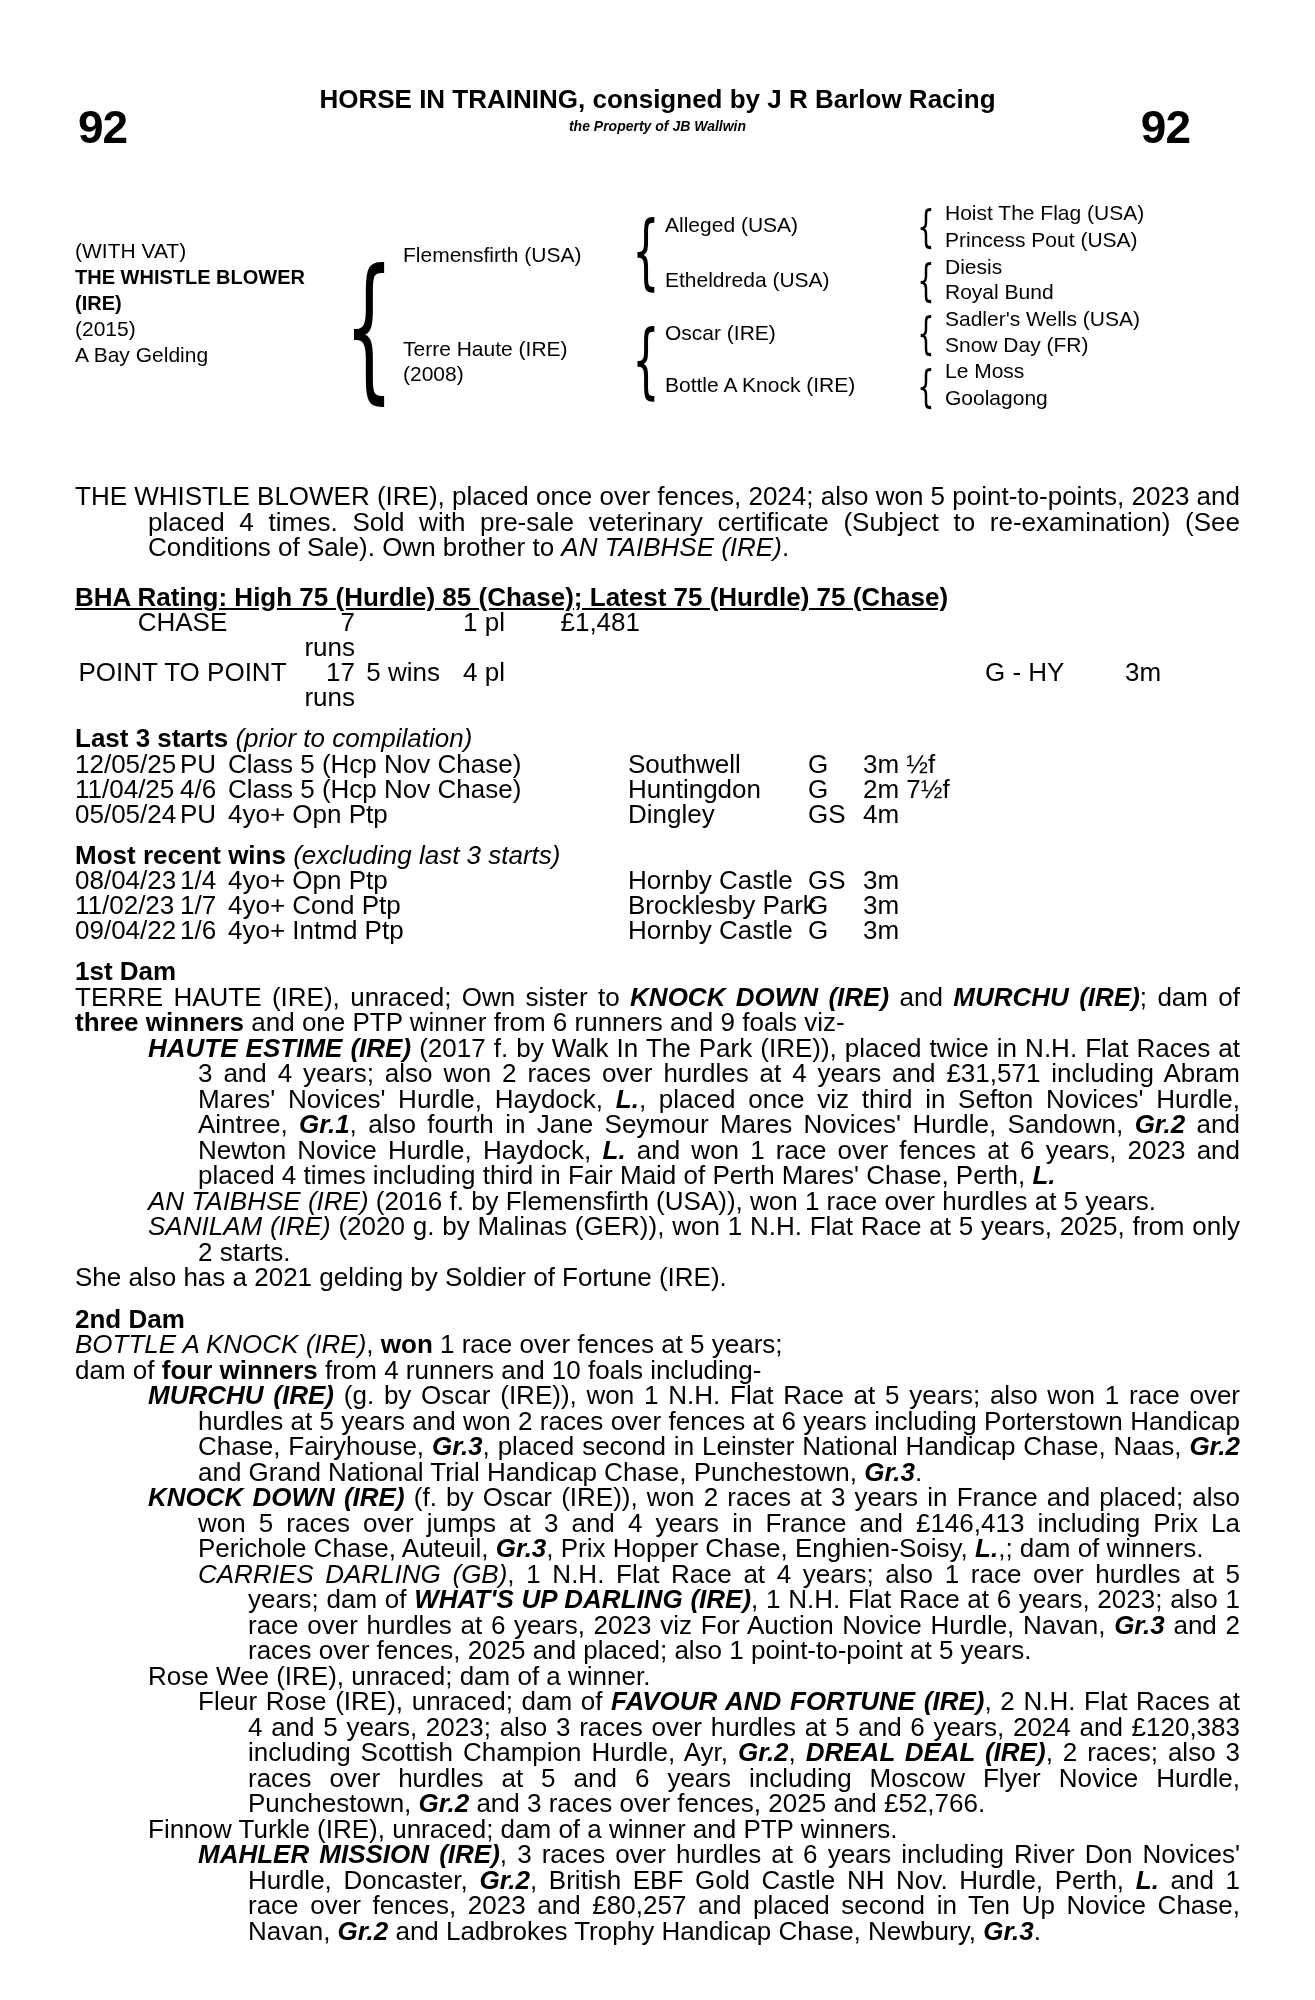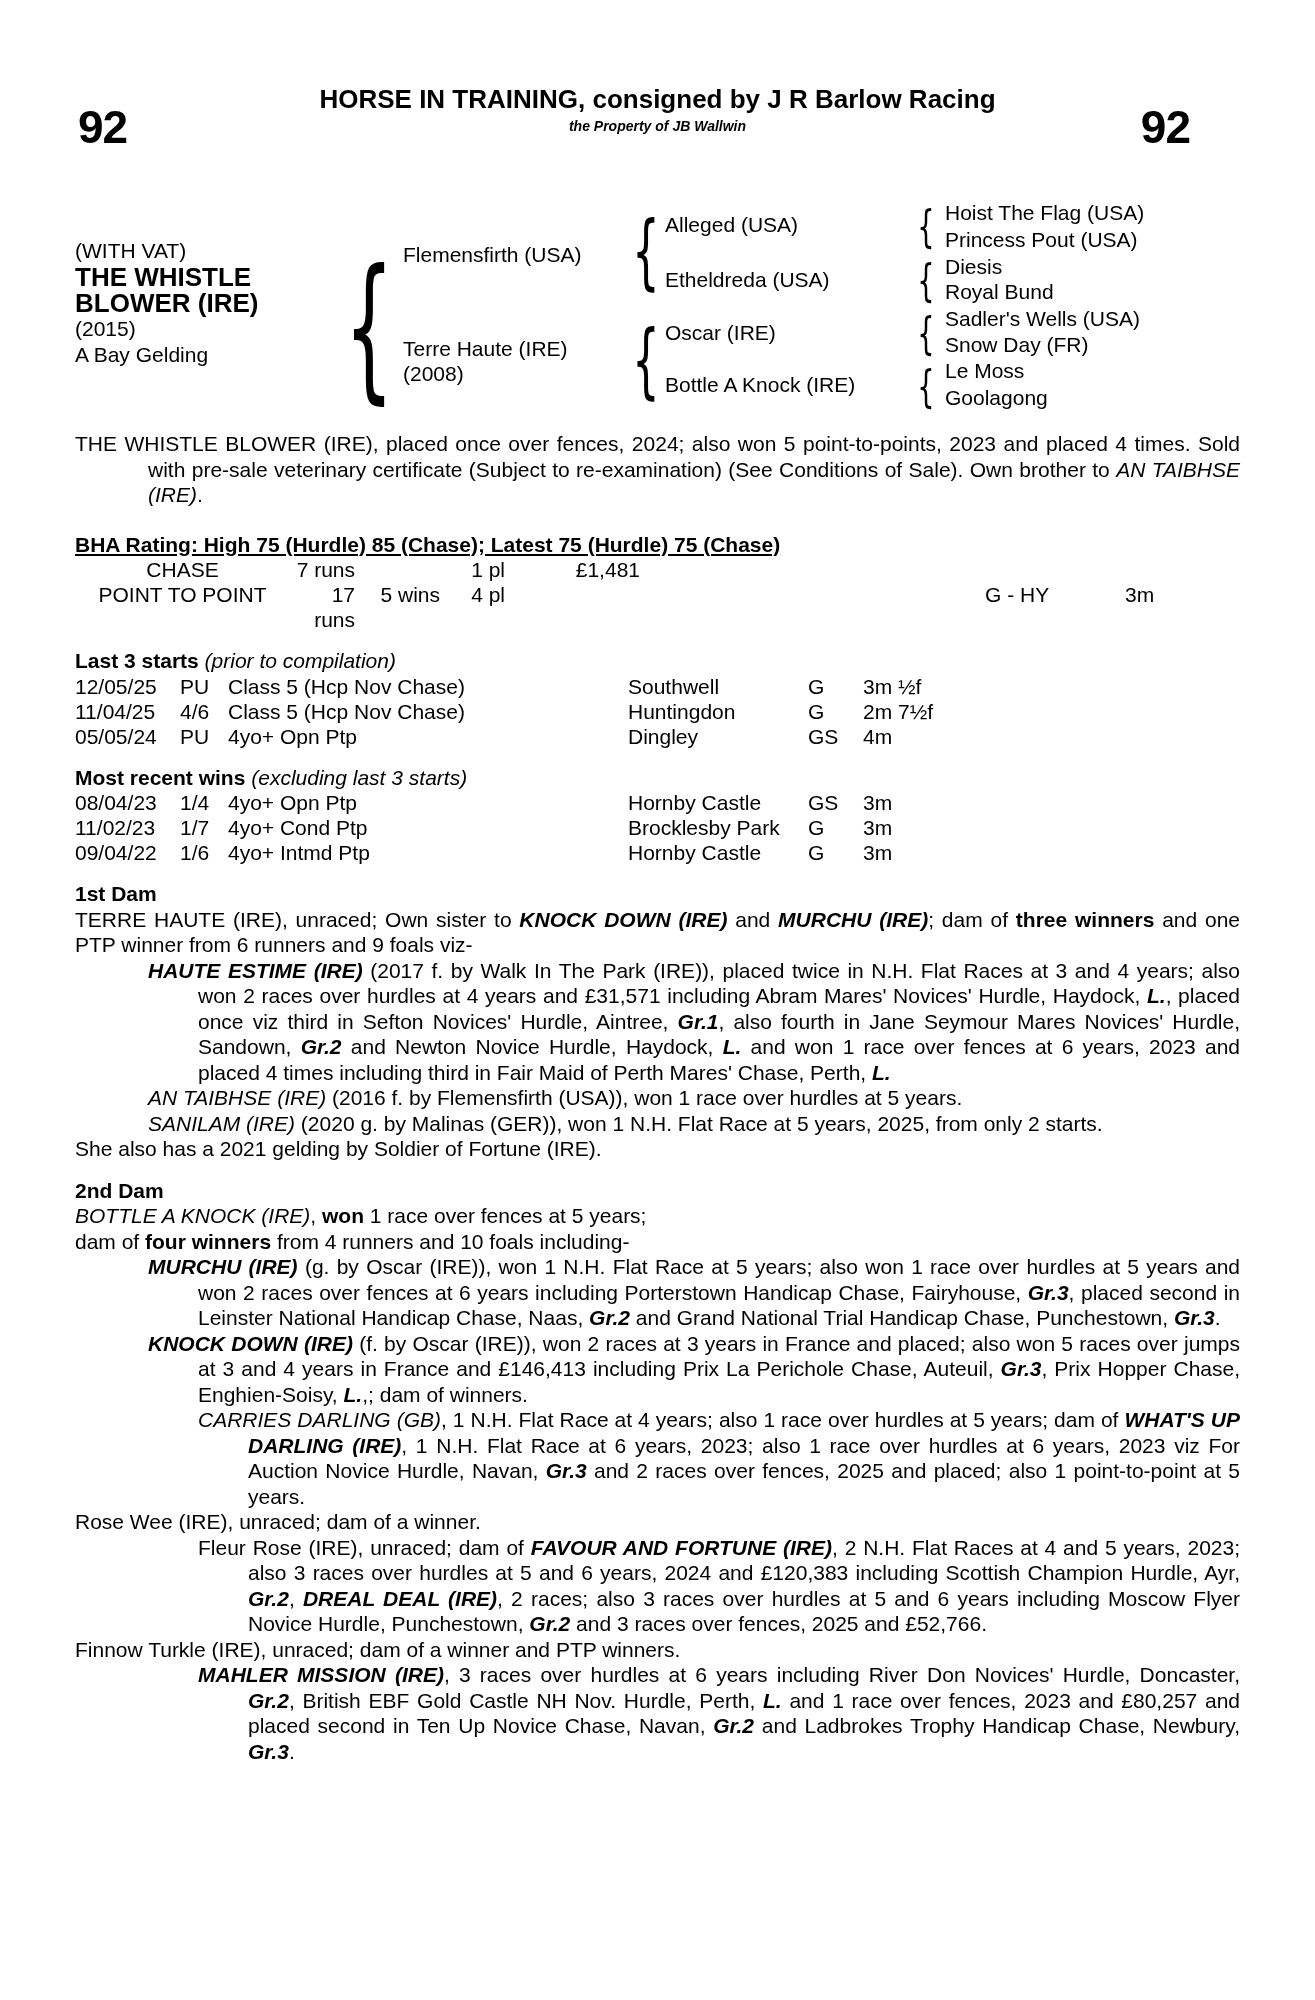--- a/index.html
+++ b/index.html
@@ -14,38 +14,38 @@
     font-weight:bold;font-size:26px;}
   .hdr-line2{position:absolute;top:118px;left:0;width:100%;text-align:center;
     font-style:italic;font-weight:bold;font-size:14px;}
   .lot{position:absolute;top:104px;font-weight:bold;font-size:46px;line-height:46px;letter-spacing:-1px;}
   .lot-left{left:78px;}
   .lot-right{right:125px;}
   
   .ped{position:absolute;top:205px;left:0;width:1315px;height:212px;font-size:21px;}
   .ped .abs{position:absolute;white-space:nowrap;}
   .ped-left{left:75px;top:33px;width:260px;line-height:26px;}
-  .ped-name{font-weight:bold;font-size:26px;line-height:26px;width:245px;white-space:normal;}
+  .ped-name{font-weight:bold;font-size:20px;line-height:26px;width:245px;white-space:normal;}
   .brace{position:absolute;display:flex;align-items:center;justify-content:center;
     font-family:"DejaVu Sans",sans-serif;font-weight:normal;}
   .brace>span{display:block;line-height:1;}
   .br-big{left:352px;top:45px;height:153px;width:34px;font-size:104px;}
   .br-big>span{transform:scaleY(1.5) scaleX(0.75);}
   .br-gp{left:633px;height:80px;width:26px;font-size:56px;}
   .br-gp>span{transform:scaleY(1.45) scaleX(0.78);}
   .br-gg{left:915px;height:45px;width:22px;font-size:34px;}
   .br-gg>span{transform:scaleY(1.3) scaleX(0.8);}
   
-  .content{position:absolute;top:431px;left:75px;width:1165px;font-size:21px;line-height:25.5px;}
+  .content{position:absolute;top:484px;left:75px;width:1165px;font-size:26px;line-height:25.5px;}
   p{margin:0;text-align:justify;}
   .rs-b{font-weight:bold;}
   .rs-i{font-style:italic;}
   .rs-bi{font-weight:bold;font-style:italic;}
   .p-hang0{padding-left:73px;text-indent:-73px;}
-  .p-l1{}
+  .p-l1{margin-left:73px;}
   .p-l1-hang{padding-left:123px;text-indent:-50px;}
   .p-l2-hang{padding-left:173px;text-indent:-50px;}
   .sec-head{font-weight:bold;}
   .mt24{margin-top:24px;text-decoration:underline;}
   .mt27{margin-top:16px;}
   
   .rec-table .t-row{display:grid;grid-template-columns:215px 65px 85px 65px 135px 345px 140px auto;
     line-height:25px;}
   .rec-table .c1{text-align:center;}
   .rec-table .c2,.rec-table .c3,.rec-table .c4,.rec-table .c5{text-align:right;}

